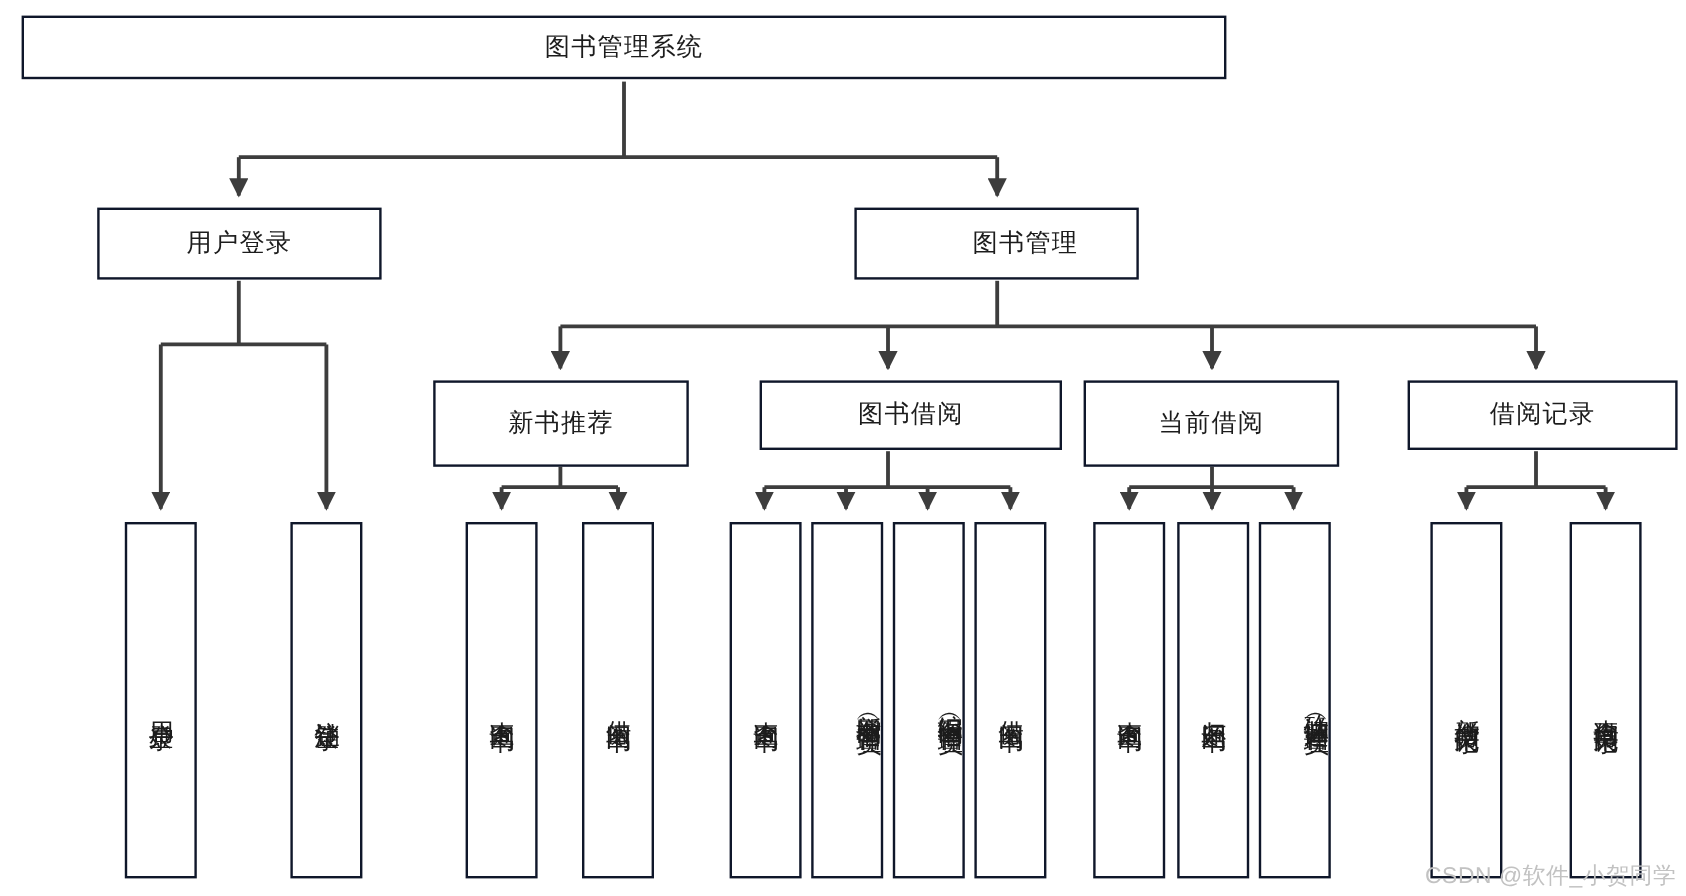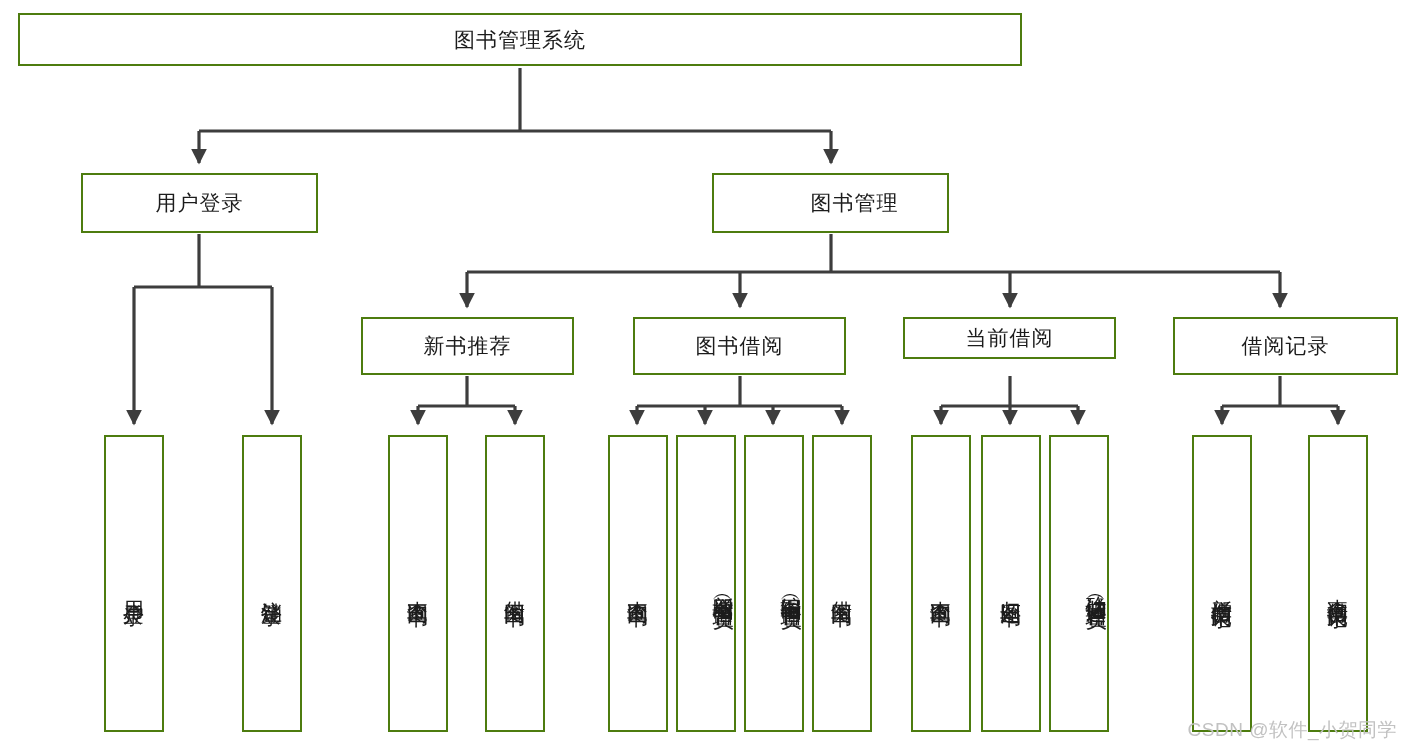--- a/index.html
+++ b/index.html
@@ -22,21 +22,21 @@
     position: absolute;
     left: 0;
     top: 0;
     width: 1405px;
     height: 747px;
   }
   .node {
     position: absolute;
     box-sizing: border-box;
     background: #ffffff;
-    border: 2px solid #4d7c0f;
+    border: 2px solid #0f172a;
     display: flex;
     align-items: center;
     justify-content: center;
     color: #1c1c1c;
   }
   .node-h {
     font-size: 21px;
     letter-spacing: 1px;
     line-height: 1.2;
   }
@@ -132,29 +132,29 @@
   </div>
 
   <div class="node node-h" style="left:81px; top:173px; width:237px; height:60px;">
     <span class="node-label">用户登录</span>
   </div>
 
   <div class="node node-h" style="left:712px; top:173px; width:237px; height:60px;padding-left:48px;">
     <span class="node-label">图书管理</span>
   </div>
 
-  <div class="node node-h" style="left:361px; top:317px; width:213px; height:58px;">
+  <div class="node node-h" style="left:361px; top:317px; width:213px; height:72px;">
     <span class="node-label">新书推荐</span>
   </div>
 
-  <div class="node node-h" style="left:633px; top:317px; width:213px; height:58px;">
+  <div class="node node-h" style="left:633px; top:317px; width:252px; height:58px;">
     <span class="node-label">图书借阅</span>
   </div>
 
-  <div class="node node-h" style="left:903px; top:317px; width:213px; height:42px;">
+  <div class="node node-h" style="left:903px; top:317px; width:213px; height:72px;">
     <span class="node-label">当前借阅</span>
   </div>
 
   <div class="node node-h" style="left:1173px; top:317px; width:225px; height:58px;">
     <span class="node-label">借阅记录</span>
   </div>
 
   <div class="node node-v center-v" style="left:104px; top:435px; width:60px; height:297px;">
     <span class="node-label">用户登录</span>
   </div>

